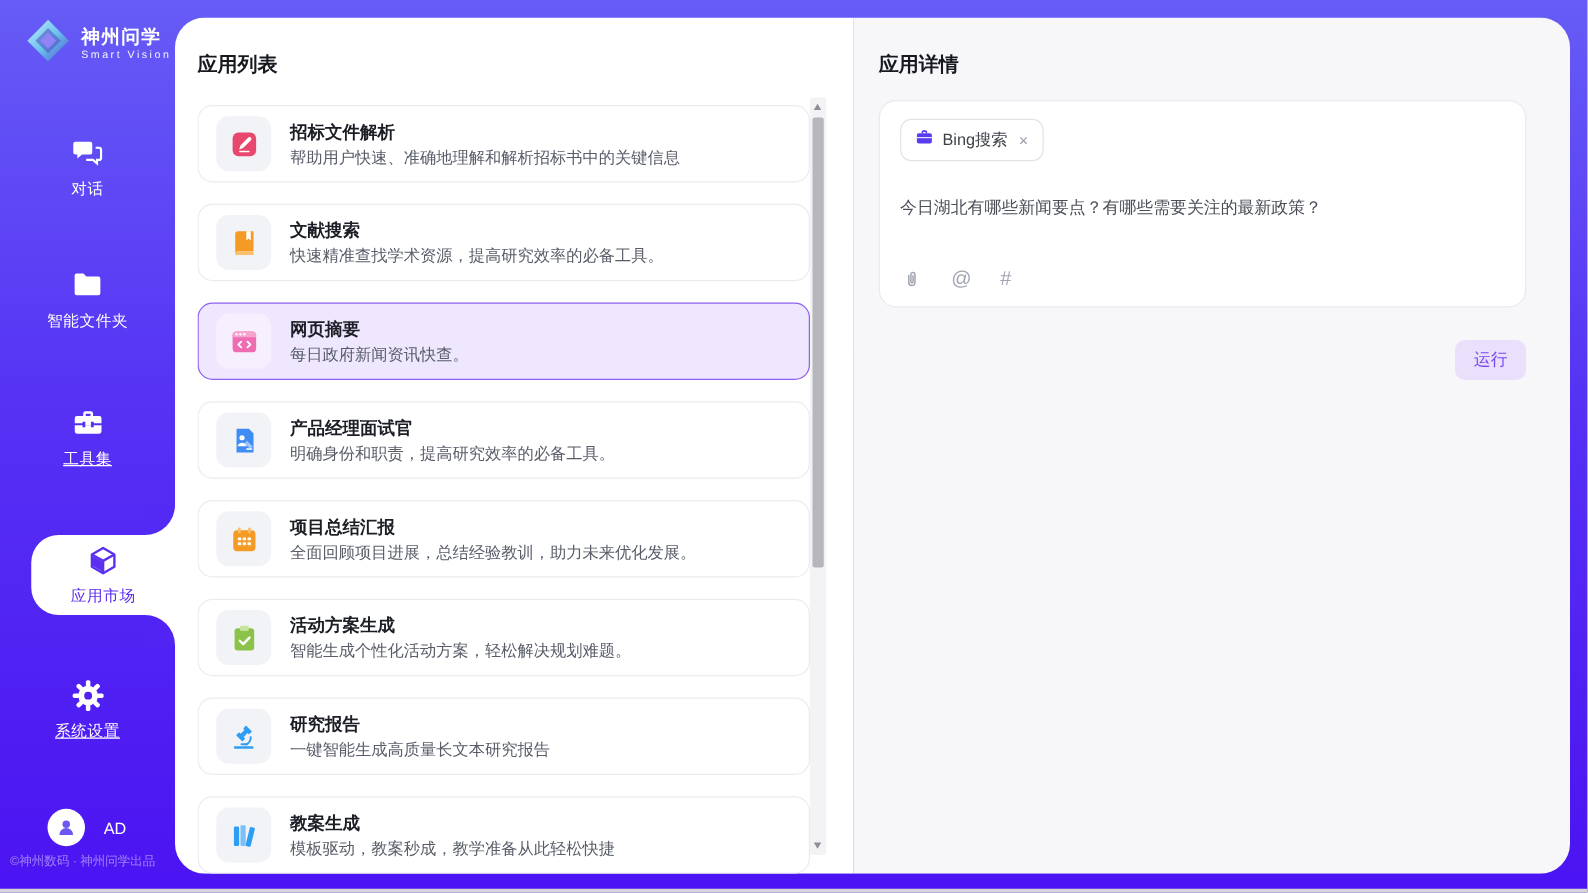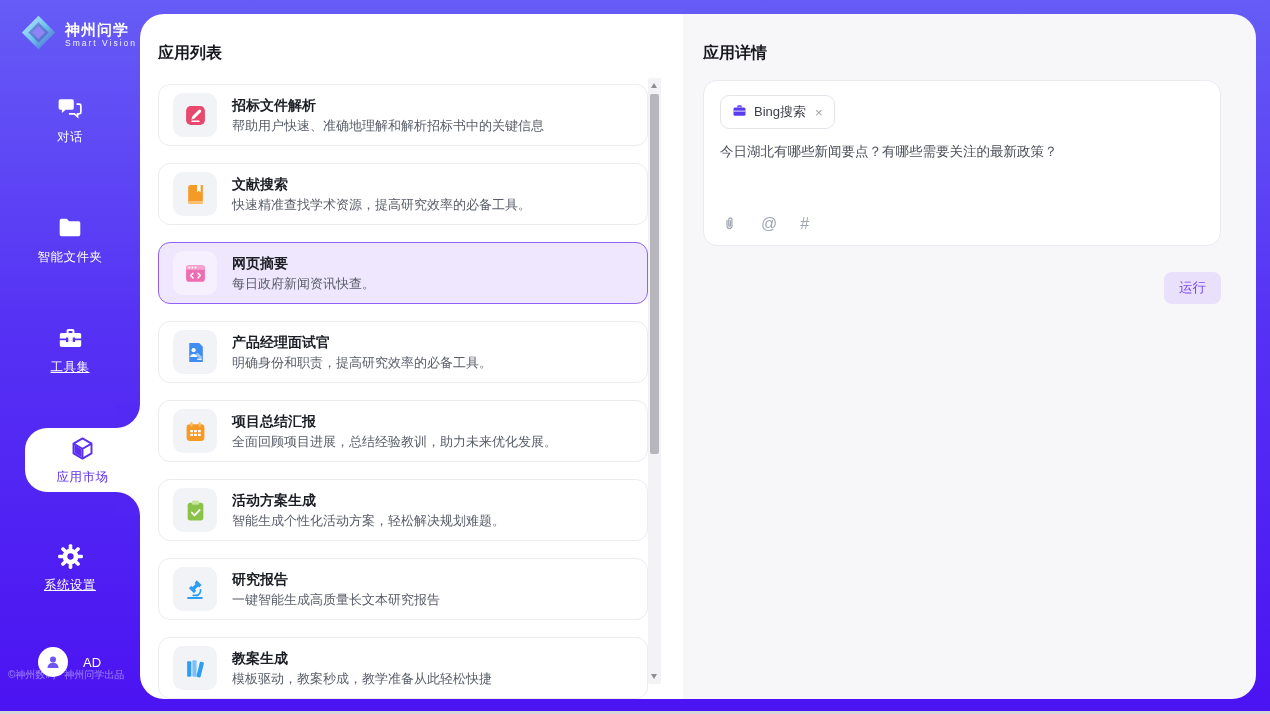--- a/index.html
+++ b/index.html
@@ -10,39 +10,39 @@
 
   
   .sidebar{position:absolute;left:0;top:0;width:140px;height:711px;padding-left:36px;}
   .brand{position:absolute;left:20px;top:14px;display:flex;align-items:center;gap:8px;}
   .brand-text{display:flex;flex-direction:column;color:#fff;}
   .brand-name{font-size:15px;font-weight:700;letter-spacing:1px;line-height:17px;}
   .brand-tagline{font-size:8.5px;letter-spacing:2px;opacity:.92;line-height:11px;}
   .nav{position:absolute;inset:0;}
   .nav-item{position:absolute;left:0;width:140px;height:64px;display:flex;flex-direction:column;
     align-items:center;justify-content:center;color:#fff;cursor:pointer;z-index:2;}
-  .nav-item:nth-child(1){top:88px}
+  .nav-item:nth-child(1){top:102px}
   .nav-item:nth-child(2){top:208px}
   .nav-item:nth-child(3){top:318px}
   .nav-item:nth-child(4){top:428px}
   .nav-item:nth-child(5){top:536px}
   .nav-label{font-size:12.5px;margin-top:7px;letter-spacing:.5px;}
   .nav-item.underline .nav-label{text-decoration:underline;}
   .nav-item.active{left:25px;width:115px;background:#fff;border-radius:22px 0 0 22px;color:#5b2ff0;}
   .nav-icon{display:flex;align-items:center;justify-content:center;height:27px;}
   .notch{position:absolute;right:0;width:24px;height:24px;background:#fff;}
   .notch-top{top:-24px}
   .notch-bottom{bottom:-24px}
   .notch i{display:block;width:100%;height:100%;}
   .notch-top i{background:#532af3;border-radius:0 0 100% 0;}
   .notch-bottom i{background:#5124f3;border-radius:0 100% 0 0;}
   .user-row{position:absolute;left:38px;bottom:34px;display:flex;align-items:center;gap:15px;cursor:pointer;}
   .avatar{width:30px;height:30px;border-radius:50%;background:#fff;display:flex;align-items:center;justify-content:center;}
   .user-label{color:#fff;font-size:13px;}
-  .copyright{position:absolute;left:8px;bottom:29px;font-size:10px;color:rgba(255,255,255,.45);white-space:nowrap;}
+  .copyright{position:absolute;left:8px;bottom:15px;font-size:10px;color:rgba(255,255,255,.45);white-space:nowrap;}
 
   
   .panel{position:absolute;left:140px;top:14px;right:14px;bottom:15px;border-radius:24px;
     overflow:hidden;display:flex;}
   .list-section{width:543px;background:#fff;position:relative;padding:28px 0 0 18px;box-sizing:border-box;}
   .section-title{font-size:16px;font-weight:700;color:#17191f;height:22px;line-height:22px;}
   .cards{margin-top:20px;width:490px;height:615px;overflow:hidden;}
   .app-card{width:490px;height:62px;box-sizing:border-box;border:1px solid #ebecf0;border-radius:12px;
     margin-bottom:17px;display:flex;align-items:center;padding:0 14px;gap:15px;background:#fff;cursor:pointer;}
   .app-card.selected{background:#efe7fd;border:1.4px solid #8f62f3;}
@@ -61,21 +61,21 @@
   .sb-down{bottom:5px;border-top:5px solid #8e8e95;}
 
   
   .detail-section{flex:1;background:#f7f7fa;padding:28px 35px 0 20px;box-sizing:border-box;}
   .detail-card{margin-top:16px;height:166px;box-sizing:border-box;background:#fff;border:1px solid #e9e9ef;
     border-radius:14px;padding:14px 16px;position:relative;}
   .tool-tag{display:inline-flex;align-items:center;gap:7px;height:28px;box-sizing:border-box;
     padding:16px 11px;border:1px solid #e3e4ea;border-radius:9px;background:#fff;cursor:pointer;}
   .tag-label{font-size:13px;color:#3c3f46;}
   .tag-close{font-size:13px;color:#9ba0ab;margin-left:2px;cursor:pointer;}
-  .prompt-text{margin-top:13px;font-size:13.5px;color:#4a4e57;line-height:19px;cursor:text;}
+  .prompt-text{margin-top:27px;font-size:13.5px;color:#4a4e57;line-height:19px;cursor:text;}
   .composer-icons{position:absolute;left:17px;bottom:13px;display:flex;align-items:center;gap:23px;color:#a0a5b0;}
   .composer-icons .txt-ic{font-size:16px;line-height:16px;cursor:pointer;}
   .composer-icons .svg-ic{display:flex;cursor:pointer;}
   .run-row{display:flex;justify-content:flex-end;margin-top:26px;}
   .run-btn{border:none;background:#e9e0fc;color:#7a46f2;font-size:13.5px;padding:7px 15px;
     border-radius:8px;cursor:pointer;font-family:inherit;}
 </style>
 </head>
 <body>
 

